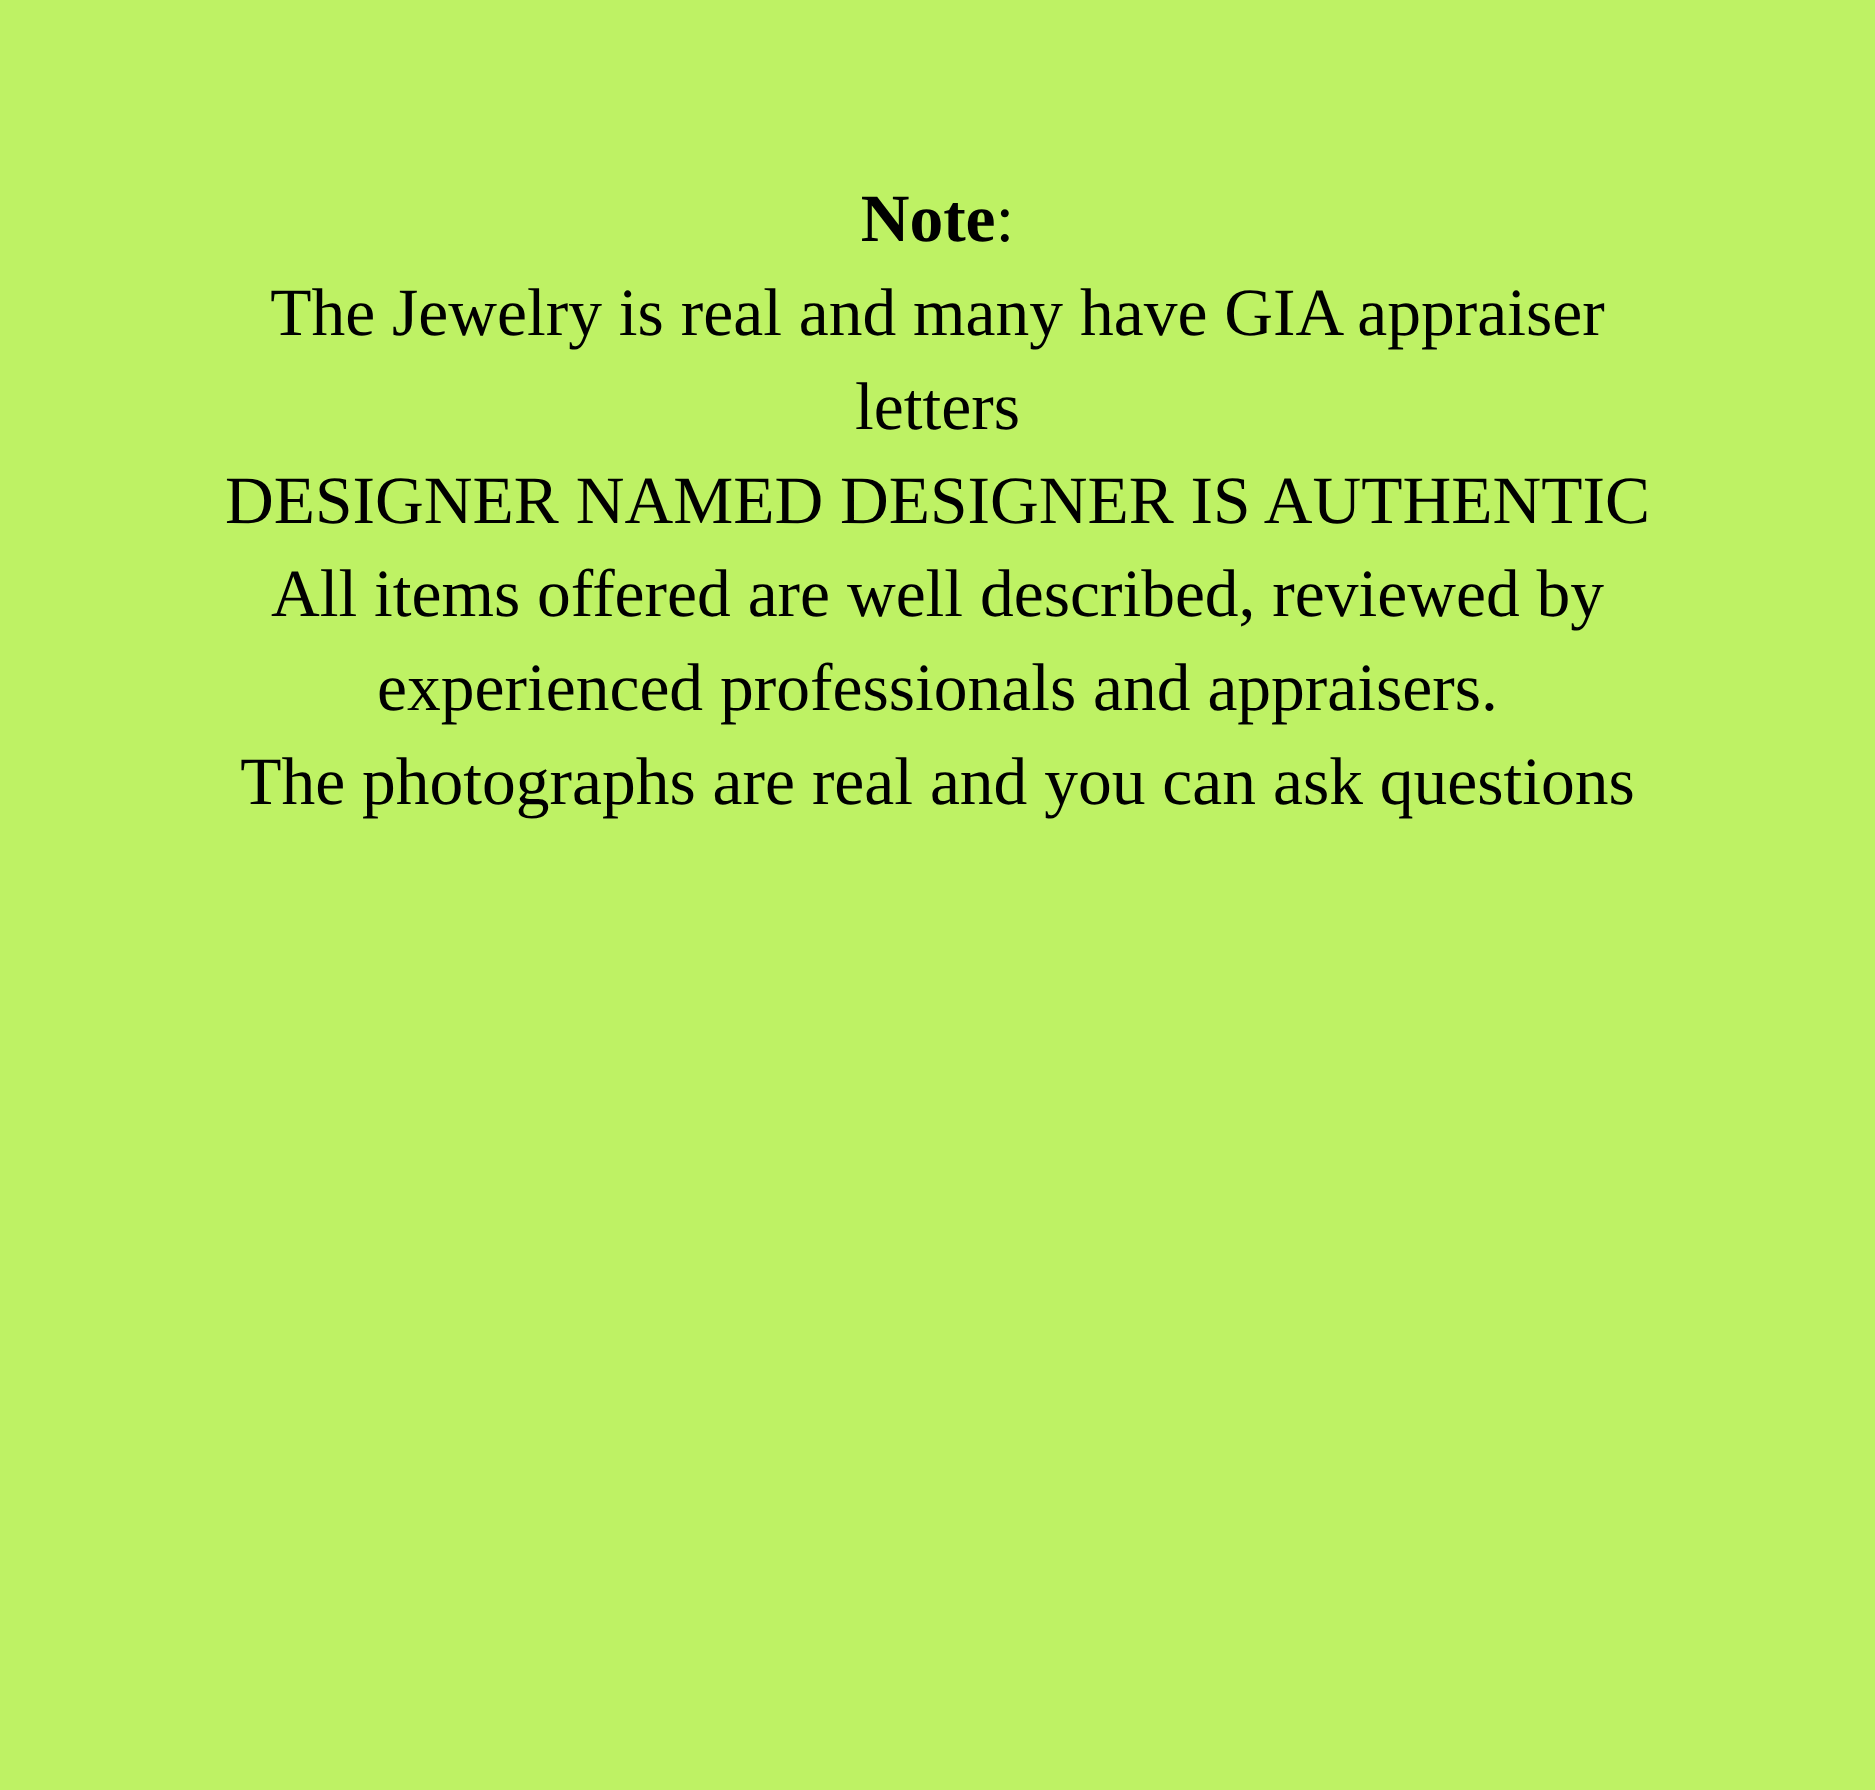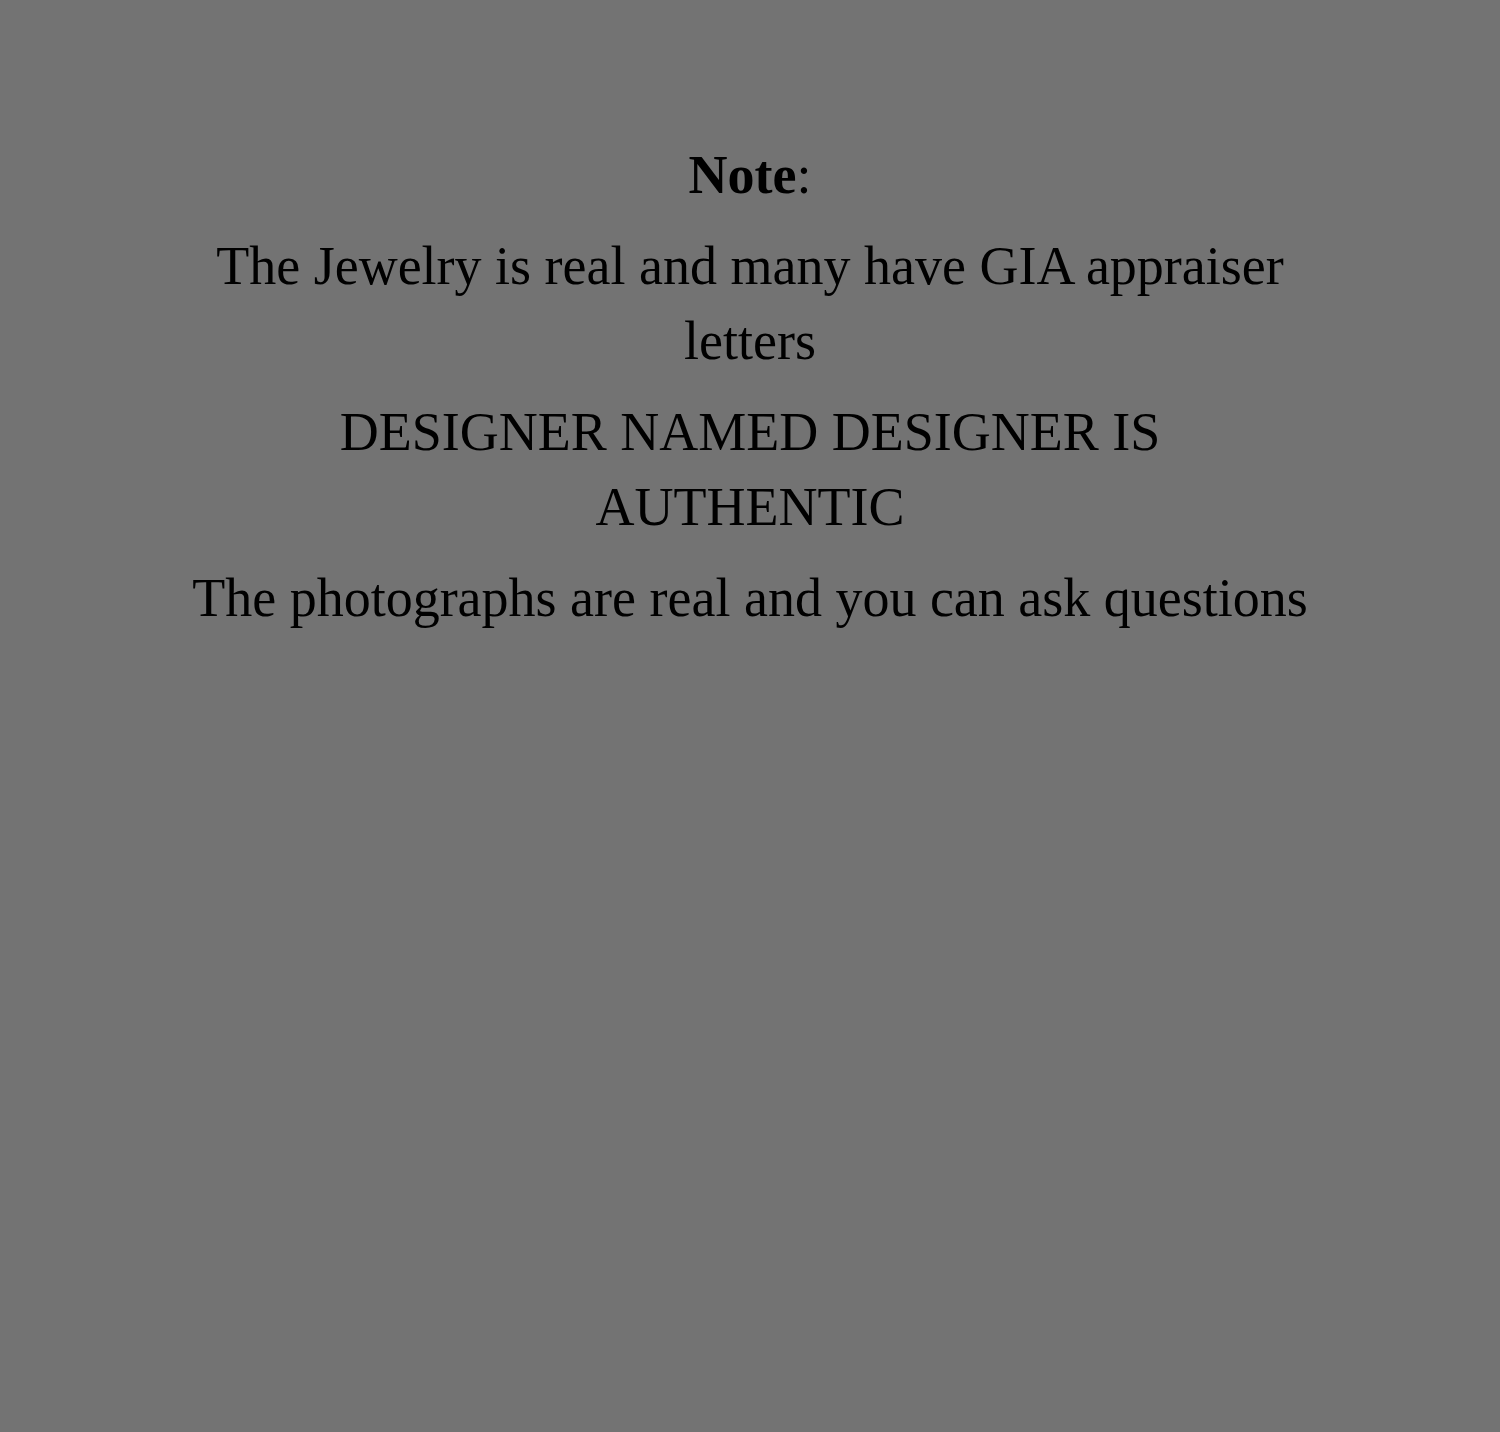--- a/index.html
+++ b/index.html
@@ -4,21 +4,21 @@
 <style>
   html, body {
     margin: 0;
     padding: 0;
     background: #ffffff;
   }
   .page {
     position: relative;
     width: 1500px;
     height: 1432px;
-    background: #737373;
+    background: #bef264;
     overflow: hidden;
     font-family: "Liberation Serif", "DejaVu Serif", serif;
     color: #000000;
   }
   .note-block {
     box-sizing: border-box;
     width: 1160px;
     margin: 0 auto;
     padding-top: 138px;
     text-align: center;
@@ -28,26 +28,27 @@
   .note-heading {
     margin: 0;
     font-size: 54px;
     line-height: 75px;
     font-weight: normal;
   }
   .note-heading .bold {
     font-weight: bold;
   }
   .note-paragraph {
-    margin: 16px;
+    margin: 0;
   }
 </style>
 </head>
 <body>
 
 <div class="page">
   <div class="note-block">
     <h1 class="note-heading"><span class="bold">Note</span><span>:</span></h1>
     <p class="note-paragraph">The Jewelry is real and many have GIA appraiser letters</p>
     <p class="note-paragraph">DESIGNER NAMED DESIGNER IS AUTHENTIC</p>
+    <p class="note-paragraph">All items offered are well described, reviewed by experienced professionals and appraisers.</p>
     <p class="note-paragraph">The photographs are real and you can ask questions</p>
   </div>
 </div>
 
 </body></html>

